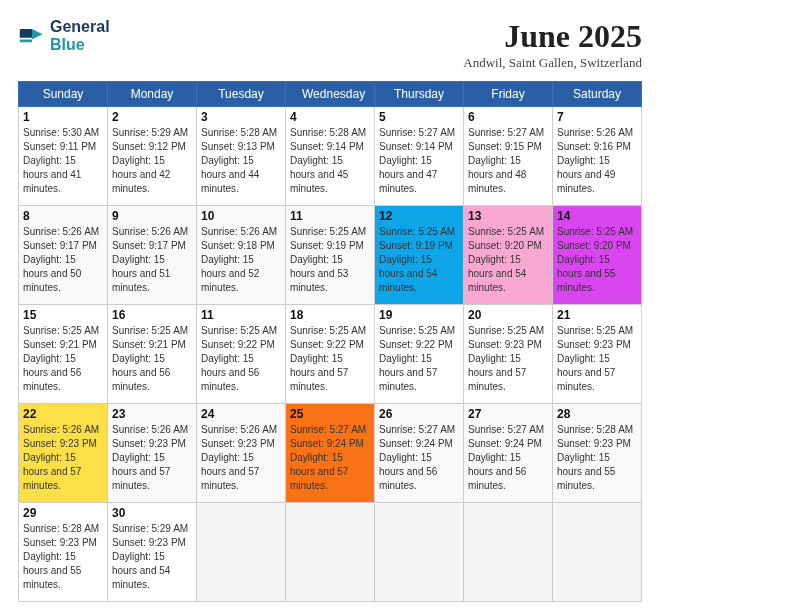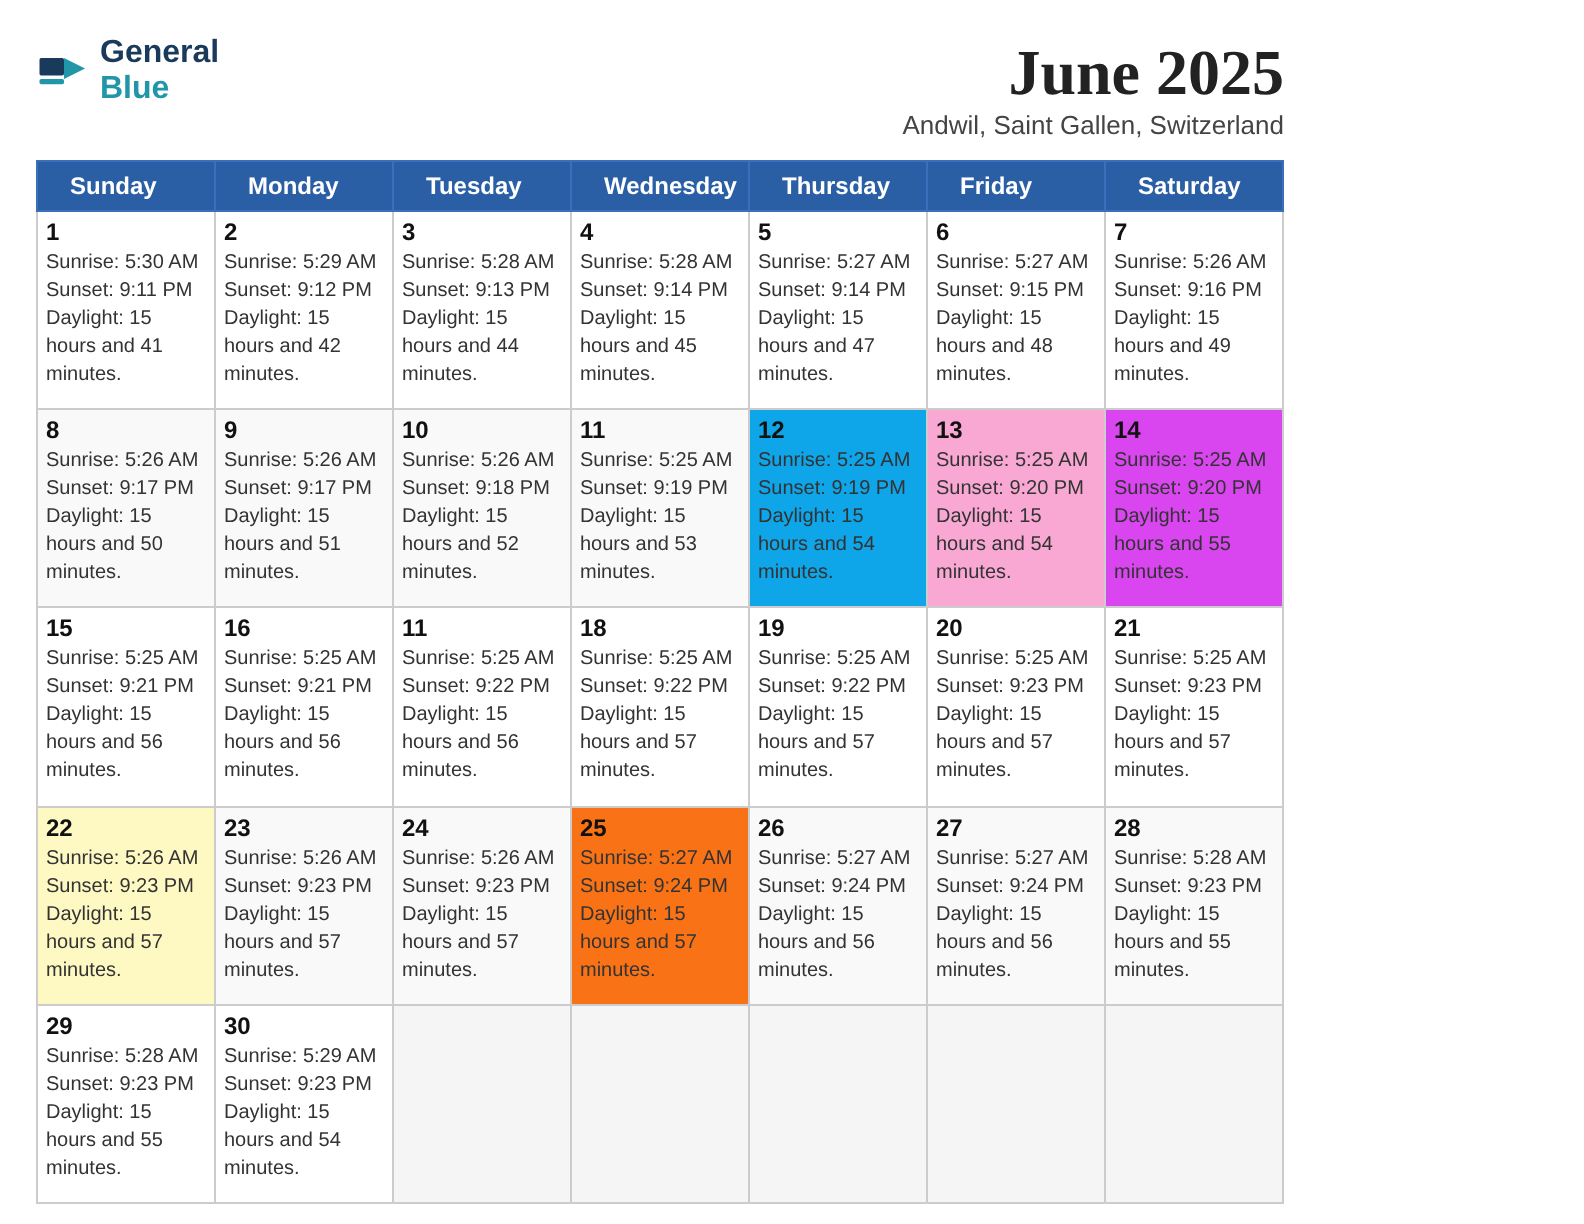--- a/index.html
+++ b/index.html
@@ -37,35 +37,36 @@
     }
     .month-title {
       font-size: 32px;
       font-weight: bold;
       color: #222;
       font-family: Liberation Serif, serif;
     }
     .location {
       font-size: 13px;
       color: #444;
+      font-family: Liberation Serif, serif;
     }
     .calendar {
       flex: 1;
       border: 1px solid #ccc;
       border-collapse: collapse;
       width: 100%;
       table-layout: fixed;
     }
     .calendar th {
       background: #2a5fa5;
       color: #fff;
       font-size: 12px;
-      font-weight: bold;
+      font-weight: normal;
       padding: 5px 16px;
-      text-align: left;
+      text-align: center;
       border: 1px solid #3a6fbb;
     }
     .calendar td {
       vertical-align: top;
       border: 1px solid #ccc;
       padding: 3px 4px;
       font-size: 9.5px;
       color: #222;
       height: 80px;
       background: #fff;
@@ -209,21 +210,21 @@
           <td>
         <span class="day-num">20</span>
         <span class="day-info">Sunrise: 5:25 AM<br>Sunset: 9:23 PM<br>Daylight: 15 hours and 57 minutes.</span>
       </td>
           <td>
         <span class="day-num">21</span>
         <span class="day-info">Sunrise: 5:25 AM<br>Sunset: 9:23 PM<br>Daylight: 15 hours and 57 minutes.</span>
       </td>
         </tr>
         <tr>
-          <td style="background: #fef9c3;">
+          <td style="background: #fde047;">
         <span class="day-num">22</span>
         <span class="day-info">Sunrise: 5:26 AM<br>Sunset: 9:23 PM<br>Daylight: 15 hours and 57 minutes.</span>
       </td>
           <td style="background: rgb(249, 249, 249);">
         <span class="day-num">23</span>
         <span class="day-info">Sunrise: 5:26 AM<br>Sunset: 9:23 PM<br>Daylight: 15 hours and 57 minutes.</span>
       </td>
           <td style="background: rgb(249, 249, 249);">
         <span class="day-num">24</span>
         <span class="day-info">Sunrise: 5:26 AM<br>Sunset: 9:23 PM<br>Daylight: 15 hours and 57 minutes.</span>

